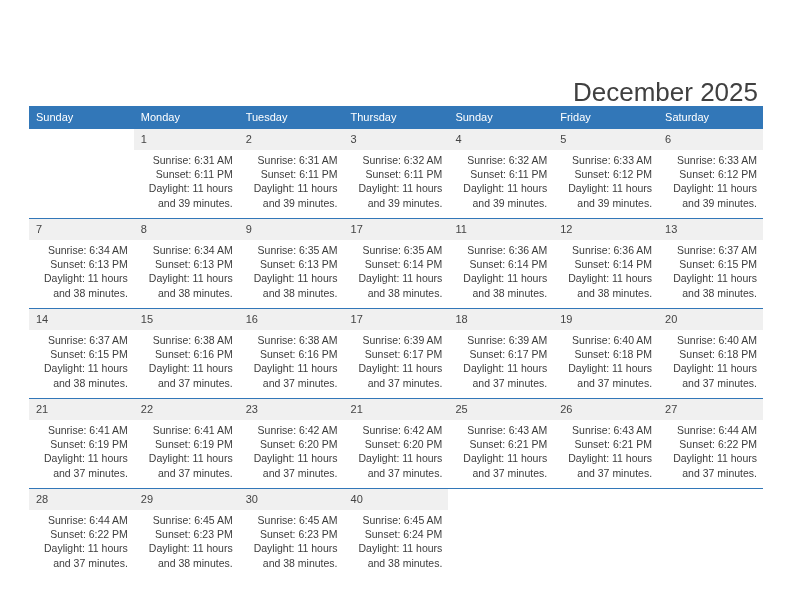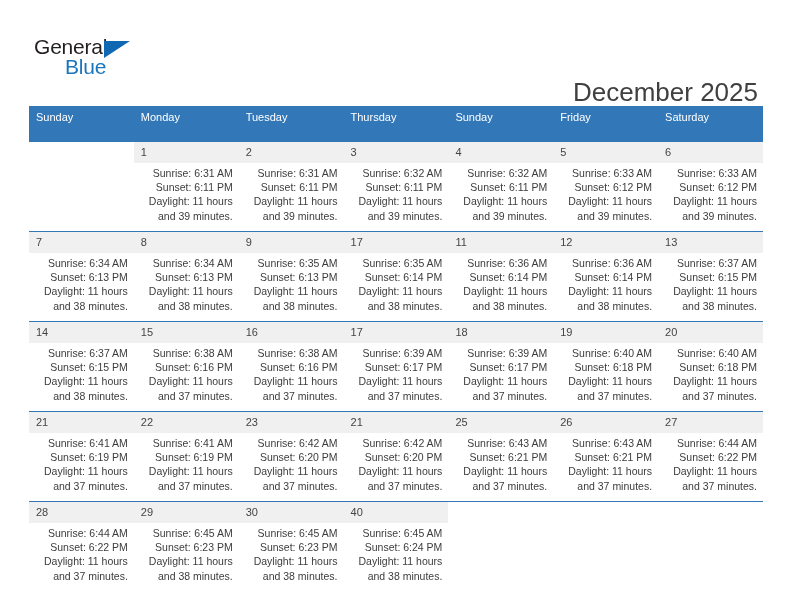--- a/index.html
+++ b/index.html
@@ -95,21 +95,21 @@
     table-layout: fixed;
   }
   .calendar col { width: 104.85px; }
 
   thead th {
     background: #3277b8;
     color: #ffffff;
     font-size: 11px;
     font-weight: normal;
     text-align: left;
-    padding: 5px 0 18px 7px;
+    padding: 5px 0 5px 7px;
     height: 11px;
     line-height: 13px;
     border: none;
   }
 
   tbody tr.week-row > td {
     vertical-align: top;
     padding: 0;
     border-top: 1px solid #3277b8;
     height: 89px;
@@ -142,25 +142,20 @@
   }
   .info div { white-space: nowrap; }
 </style>
 </head>
 <body>
 
 <div class="page">
 
   <div class="header">
 
-    <div class="logo">
-      <span class="logo-general">General</span>
-      <span class="logo-tri"></span>
-      <span class="logo-blue">Blue</span>
-    </div>
 
     <div class="title-block">
       <div class="cal-title">December 2025</div>
       <div class="cal-subtitle">Abaji, FCT, Nigeria</div>
     </div>
 
   </div>
 
   <table class="calendar">
     <colgroup>

